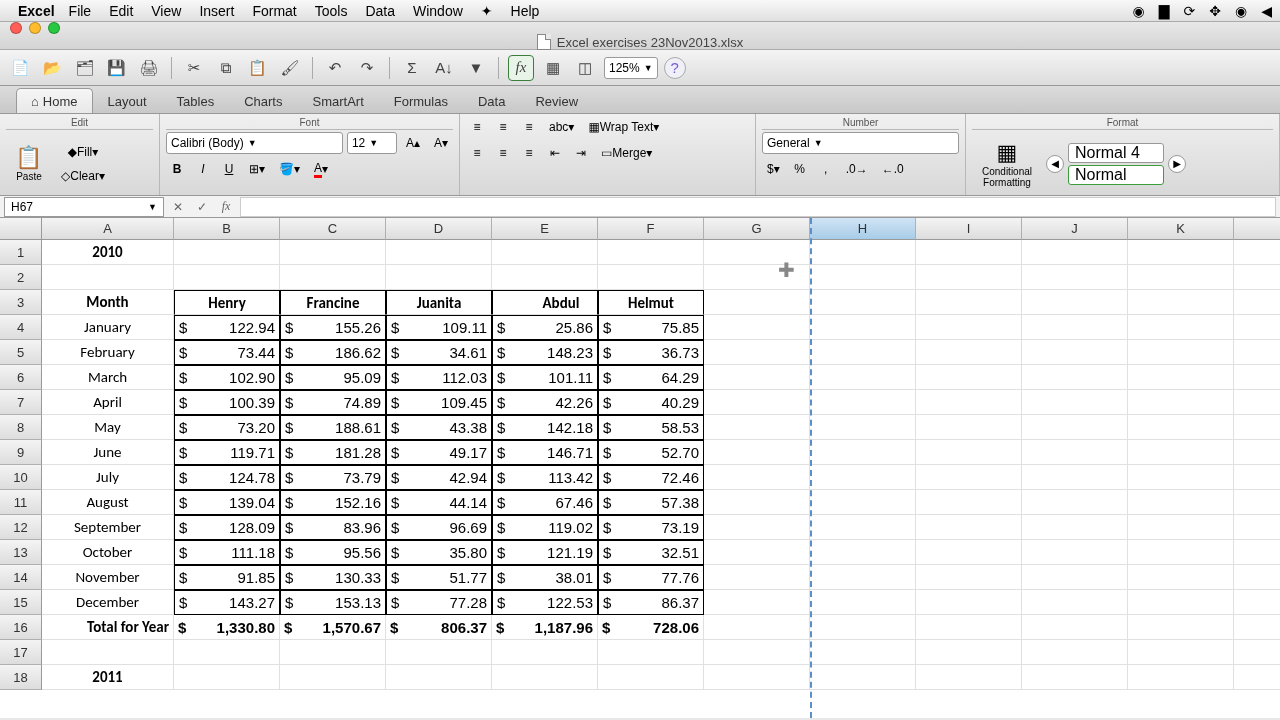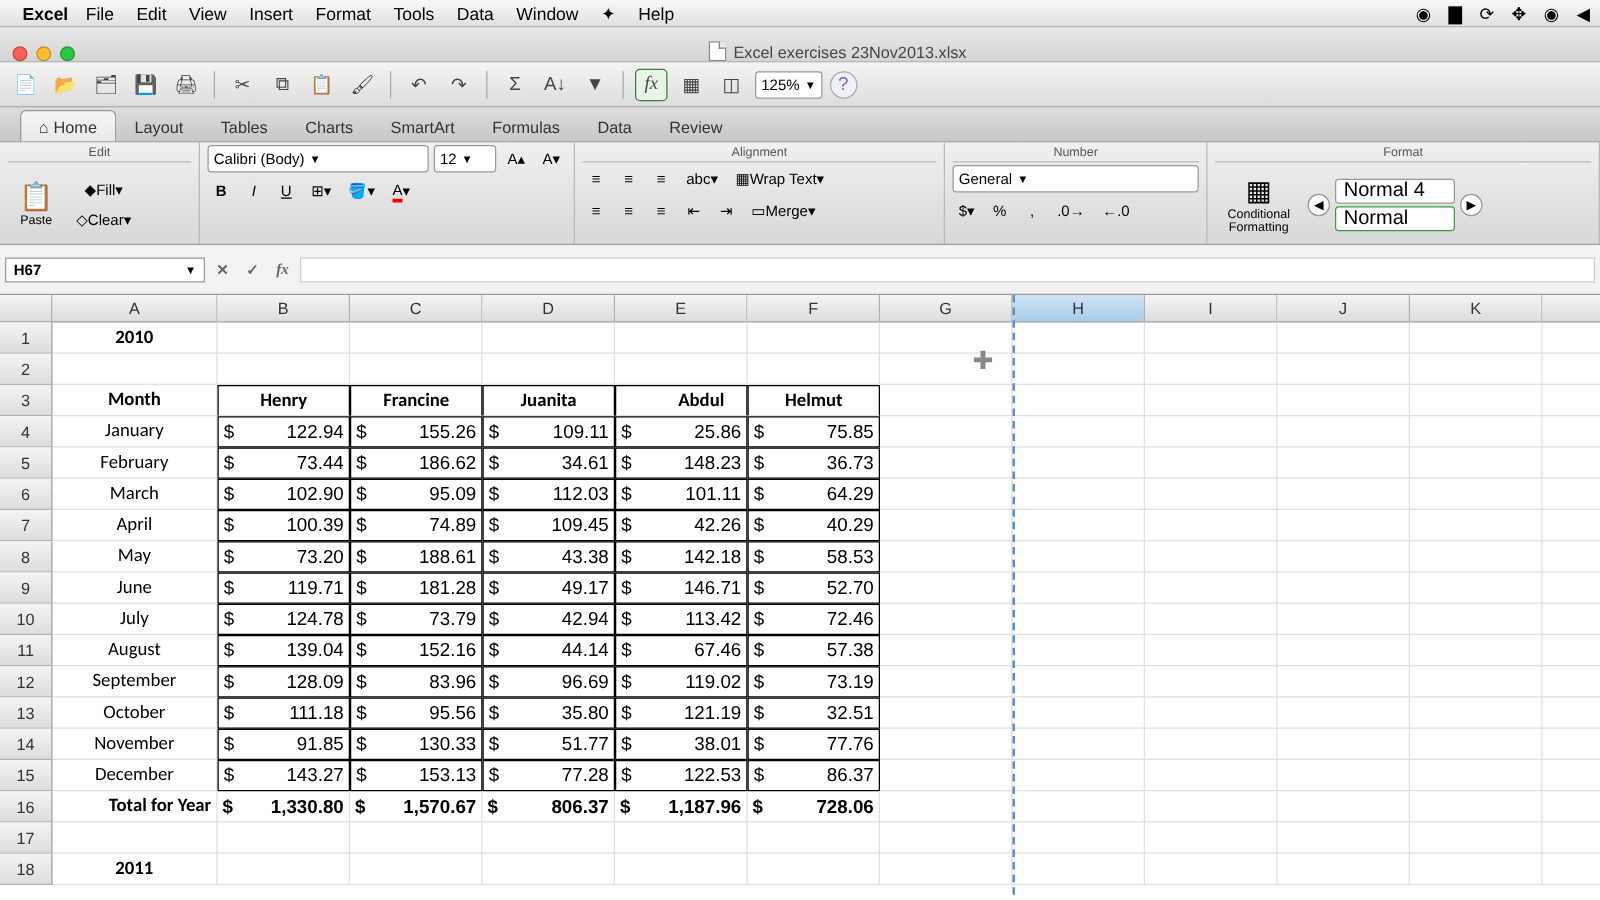--- a/index.html
+++ b/index.html
@@ -6,21 +6,21 @@
 body { width:1280px; height:720px; overflow:hidden; background:#e8e8e8; }
 
 
 .mac-menu { height:22px; background:linear-gradient(#f8f8f8,#e0e0e0); display:flex; align-items:center; padding:0 8px; font-size:14px; border-bottom:1px solid #aaa; }
 .mac-menu .apple { font-size:16px; margin-right:10px; }
 .mac-menu .app-name { font-weight:bold; margin-right:14px; }
 .mac-menu .m-item { margin-right:18px; cursor:default; }
 .mac-menu .right { margin-left:auto; display:flex; gap:14px; font-size:14px; }
 
 
-.win-title { height:28px; background:linear-gradient(#e8e8e8,#d4d4d4); display:flex; align-items:flex-end; border-bottom:1px solid #aaa; }
+.win-title { height:28px; background:linear-gradient(#e8e8e8,#d4d4d4); display:flex; align-items:flex-start; border-bottom:1px solid #aaa;flex-direction:column; }
 .traffic { display:flex; gap:7px; padding-left:10px; }
 .tl { width:12px; height:12px; border-radius:50%; border:1px solid rgba(0,0,0,.25); }
 .red{background:#ff5f57}.yellow{background:#febc2e}.green{background:#28c840}
 .win-title .title { margin:0 auto; font-size:13px; color:#444; display:flex; align-items:center; gap:6px; }
 .doc-icon { width:14px; height:16px; background:#fff; border:1px solid #888; position:relative; }
 .doc-icon::after{content:"";position:absolute;top:-1px;right:-1px;width:5px;height:5px;background:#e8e8e8;border-left:1px solid #888;border-bottom:1px solid #888;}
 
 
 .std-tb { height:36px; background:linear-gradient(#f4f4f4,#ddd); display:flex; align-items:center; padding:0 8px; gap:6px; border-bottom:1px solid #999; }
 .tb-btn { width:26px; height:26px; display:flex; align-items:center; justify-content:center; font-size:15px; color:#444; border-radius:4px; }
@@ -44,21 +44,21 @@
 .sel{background:#fff;border:1px solid #999;height:22px;padding:0 4px;font-size:12px;display:flex;align-items:center;border-radius:3px;}
 .sel .dd{margin-left:4px;font-size:9px;}
 .big-btn{display:flex;flex-direction:column;align-items:center;justify-content:center;width:46px;padding:2px;}
 .big-btn .icn{font-size:22px;}
 .big-btn .cap{font-size:10px;text-align:center;line-height:1.1;}
 .style-box{border:1px solid #999;background:#fff;padding:2px 6px;font-size:16px;width:96px;height:20px;display:flex;align-items:center;border-radius:3px;}
 .style-box.sel-style{border-color:#3b9e3b;}
 .nav-arrow{width:18px;height:18px;border:1px solid #999;border-radius:50%;background:#fff;display:flex;align-items:center;justify-content:center;font-size:10px;}
 
 
-.fbar{height:40px;background:#f2f2f2;border-bottom:1px solid #999;display:flex;align-items:center;font-weight:bold;}
+.fbar{height:22px;background:#f2f2f2;border-bottom:1px solid #999;display:flex;align-items:center;}
 .namebox{width:160px;border:1px solid #999;background:#fff;height:20px;margin-left:4px;padding:0 6px;font-size:12px;display:flex;align-items:center;justify-content:space-between;}
 .namebox .dd{font-size:9px;}
 .fbar-btns{display:flex;gap:4px;margin:0 4px;}
 .fbar-btn{width:20px;height:20px;display:flex;align-items:center;justify-content:center;font-size:12px;color:#666;}
 .fx{font-style:italic;font-family:serif;}
 .finput{flex:1;border:1px solid #ccc;background:#fff;height:20px;margin-right:4px;}
 
 
 .sheet{position:relative;background:#fff;height:calc(720px - 22px - 28px - 36px - 28px - 82px - 24px);overflow:hidden;font-size:15px;}
 .grid{display:grid;grid-template-columns:42px 132px 106px 106px 106px 106px 106px 106px 106px 106px 106px 106px 56px;}
@@ -169,20 +169,21 @@
           <span class="cap">Paste</span>
         </div>
       <div class="r-stack">
         <div class="r-btn">◆ <span>Fill</span> ▾</div>
         <div class="r-btn">◇ <span>Clear</span> ▾</div>
       </div>
     </div>
   </div>
 
   <div class="r-group" style="width:300px">
+    <div class="label">Font</div>
     <div class="ctrls" style="flex-direction:column;align-items:stretch;gap:4px;">
       <div style="display:flex;gap:4px;">
         <div class="sel" style="flex:1">
             <span>Calibri (Body)</span>
             <span class="dd">▼</span>
           </div>
         <div class="sel" style="width:50px">
             <span>12</span>
             <span class="dd">▼</span>
           </div>
@@ -200,21 +201,20 @@
             <u>U</u>
           </div>
         <div class="r-btn">⊞▾</div>
         <div class="r-btn">🪣▾</div>
         <div class="r-btn"><span style="border-bottom:3px solid red">A</span>▾</div>
       </div>
     </div>
   </div>
 
   <div class="r-group" style="width:296px">
-    <div class="label">Alignment</div>
     <div class="ctrls" style="flex-direction:column;align-items:stretch;gap:4px;">
       <div style="display:flex;gap:4px;">
         <div class="r-btn">≡</div>
         <div class="r-btn">≡</div>
         <div class="r-btn">≡</div>
         <div class="r-btn">abc▾</div>
         <div class="r-btn">▦ <span>Wrap Text</span> ▾</div>
       </div>
       <div style="display:flex;gap:4px;">
         <div class="r-btn">≡</div>

